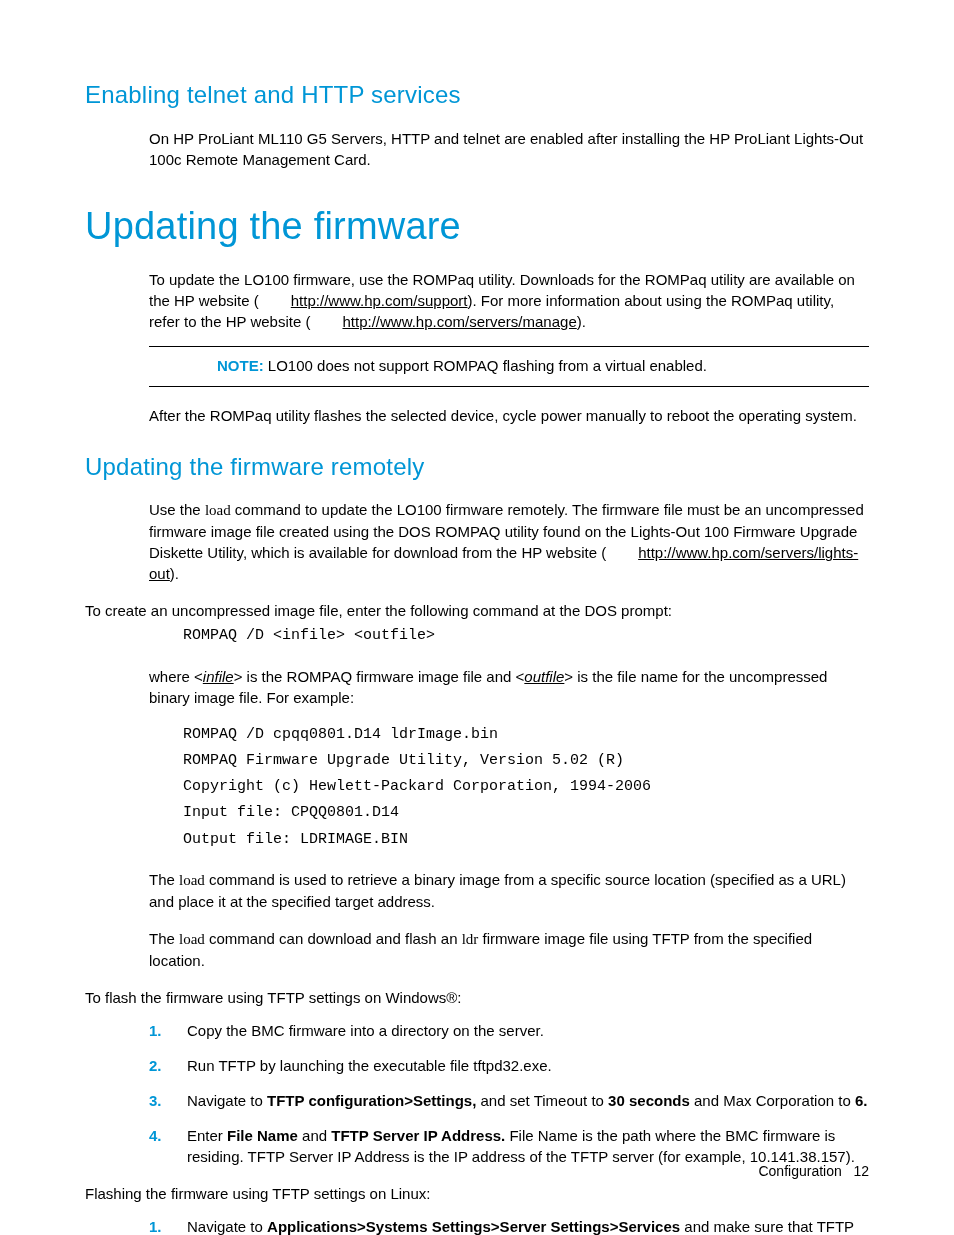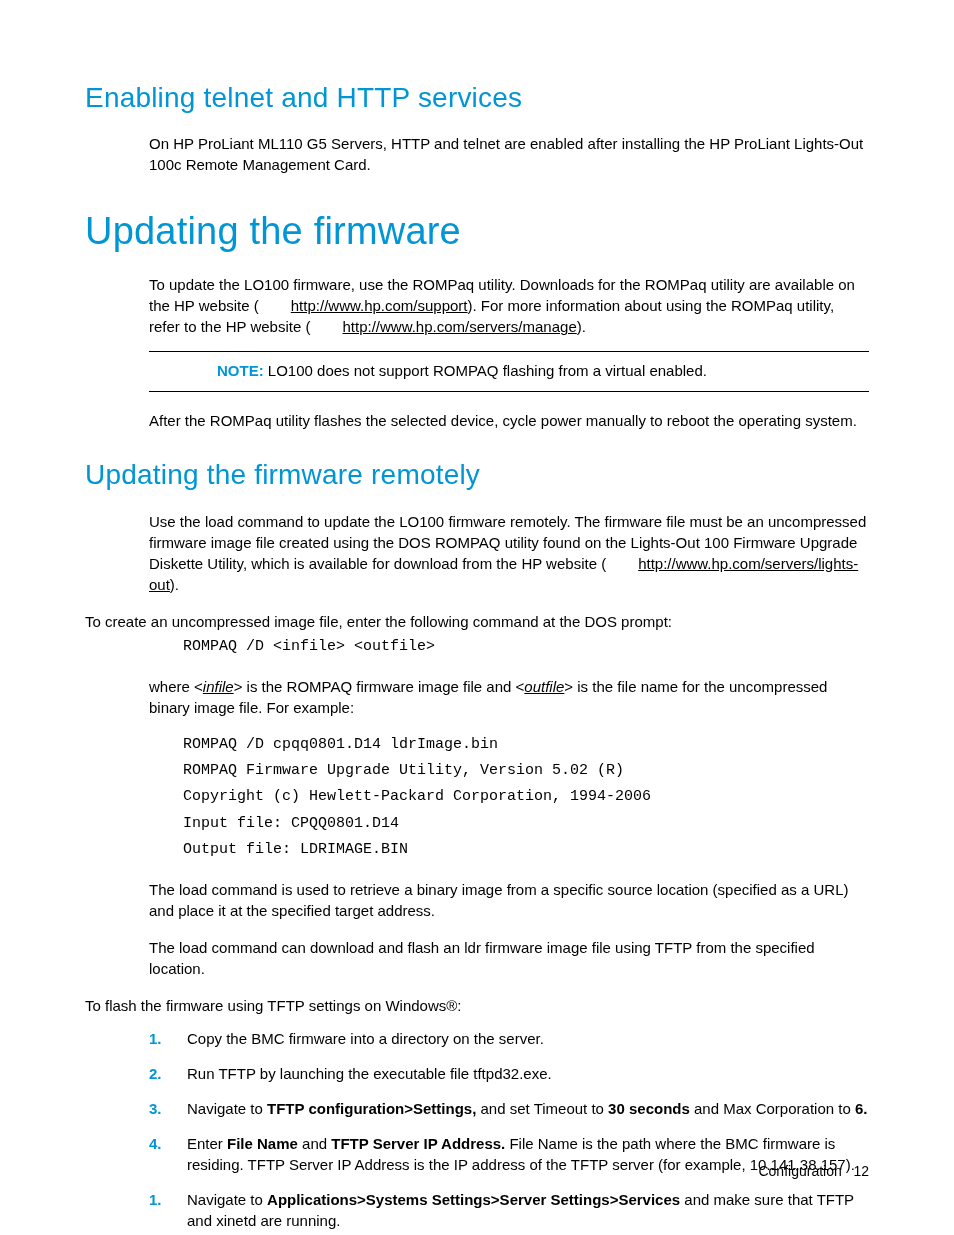--- a/index.html
+++ b/index.html
@@ -14,21 +14,21 @@
   .page {
     width: 954px;
     height: 1235px;
     position: relative;
     box-sizing: border-box;
     padding: 78px 85px 40px 85px;
   }
   .h2 {
     font-family: 'Futura', 'Century Gothic', 'Trebuchet MS', sans-serif;
     color: #0096d6;
-    font-size: 28px;
+    font-size: 24px;
     font-weight: 400;
     margin: 0 0 10px 0;
     letter-spacing: 0.2px;
   }
   .h1 {
     font-family: 'Futura', 'Century Gothic', 'Trebuchet MS', sans-serif;
     color: #0096d6;
     font-size: 38px;
     font-weight: 400;
     margin: 30px 0 12px 0;
@@ -52,21 +52,21 @@
   }
   .note-row {
     margin-left: 68px;
     margin-right: 10px;
   }
   .note-label {
     color: #0096d6;
     font-weight: bold;
   }
   .mono {
-    font-family: Liberation Sans, sans-serif;
+    font-family: Liberation Serif, serif;
     text-align: center;
   }
   .italic {
     font-style: italic;
     text-decoration: underline;
   }
   .bold {
     font-weight: bold;
   }
   .code-block {
@@ -172,20 +172,21 @@
         <span class="num">3.</span>
         <span>Navigate to </span><span class="bold">TFTP configuration&gt;Settings,</span><span> and set Timeout to </span><span class="bold">30 seconds</span><span> and Max Corporation to </span><span class="bold">6.</span>
       </li>
       <li>
         <span class="num">4.</span>
         <span>Enter </span><span class="bold">File Name</span><span> and </span><span class="bold">TFTP Server IP Address.</span><span> File Name is the path where the BMC firmware is residing. TFTP Server IP Address is the IP address of the TFTP server (for example, 10.141.38.157).</span>
       </li>
     </ol>
   </div>
 
+  <p style="margin-bottom:12px;">Flashing the firmware using TFTP settings on Linux:</p>
 
   <div class="body-block">
     <ol class="steps">
       <li>
         <span class="num">1.</span>
         <span>Navigate to </span><span class="bold">Applications&gt;Systems Settings&gt;Server Settings&gt;Services</span><span> and make sure that TFTP and xinetd are running.</span>
       </li>
     </ol>
   </div>
 

